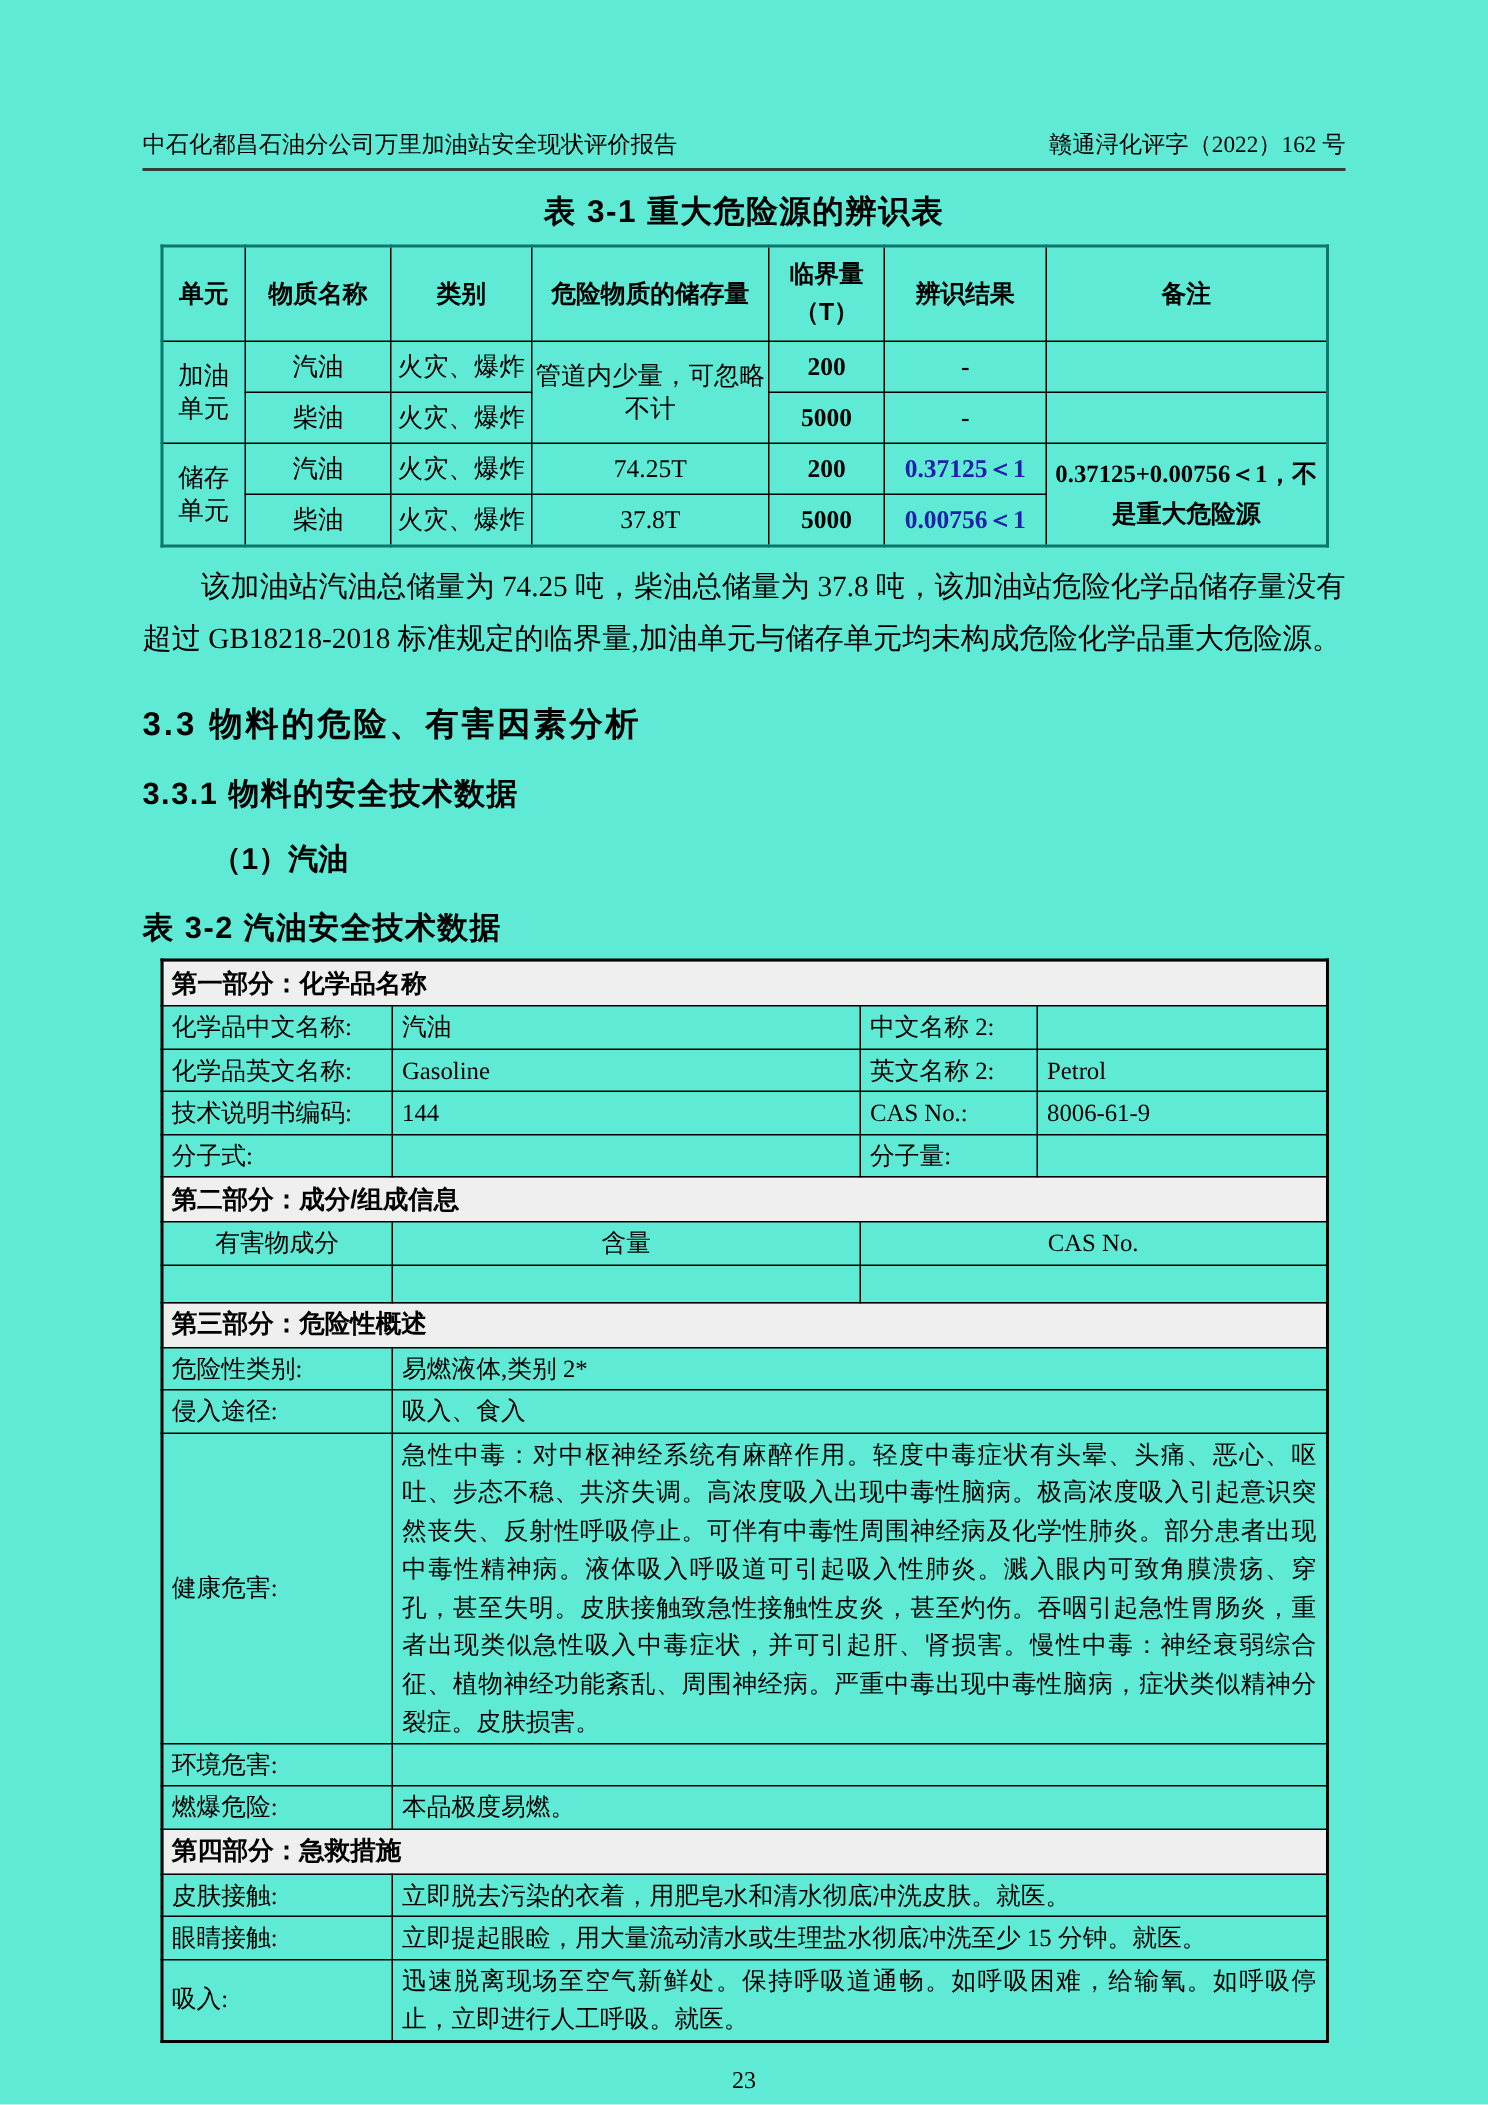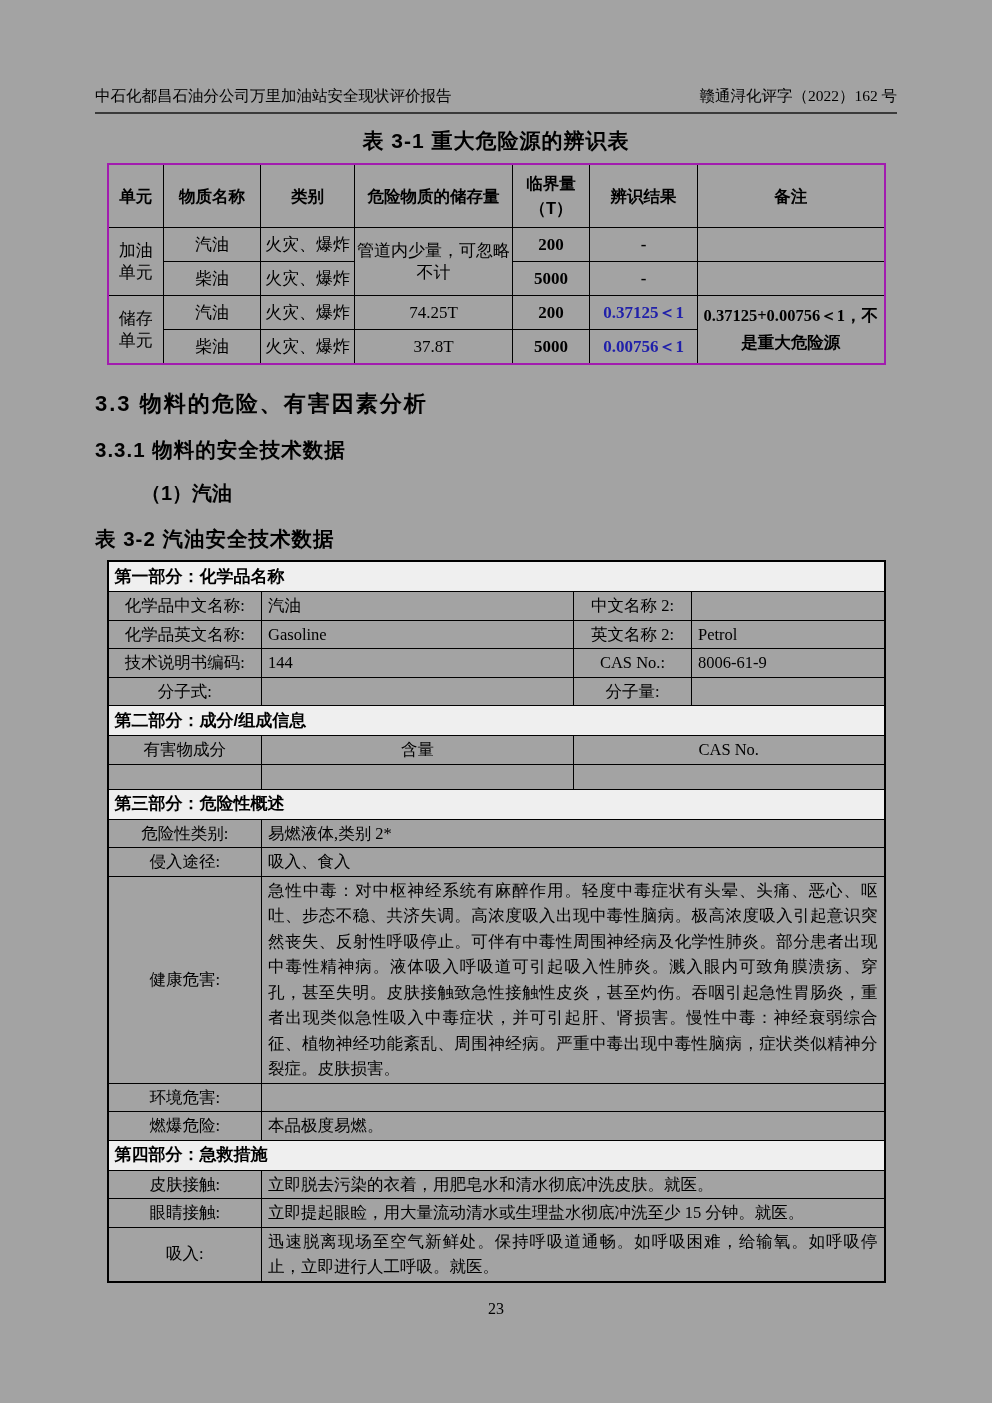--- a/index.html
+++ b/index.html
@@ -1,35 +1,35 @@
 <!DOCTYPE html>
 <html><head>
 <meta charset="utf-8">
 <style>
   html,body{margin:0;padding:0;background:#fff;}
   .page{
     width:992px;height:1403px;box-sizing:border-box;
     padding:86px 95px 0 95px;
     font-family:"Liberation Serif","DejaVu Serif",serif;
-    color:#000;background:#a3a3a3;position:relative;
+    color:#000;background:#5eead4;position:relative;
   }
   
   .doc-header{
     display:flex;justify-content:space-between;align-items:flex-end;
     font-size:15.5px;padding-bottom:5px;border-bottom:2.5px solid #3a3a3a;
   }
   .doc-header .right{font-weight:bold;font-weight:normal;}
   
   .tbl-title{
     text-align:center;font-weight:bold;font-size:21px;
     font-family:"Liberation Sans","DejaVu Sans",sans-serif;
     margin:13px 0 8px 0;letter-spacing:1px;
   }
   table{border-collapse:collapse;table-layout:fixed;}
-  .t1{width:777px;margin:0 auto;border:2px solid #a21caf;font-size:17px;}
+  .t1{width:777px;margin:0 auto;border:2px solid #0f766e;font-size:17px;}
   .t1 th,.t1 td{border:1px solid #000;text-align:center;vertical-align:middle;padding:2px 2px;overflow:hidden;}
   .t1 th{
     font-family:"Liberation Sans","DejaVu Sans",sans-serif;
     font-weight:bold;height:58px;font-size:16.5px;line-height:1.5;
   }
   .t1 td{height:29px;line-height:1.25;}
   .t1 .bold{font-weight:bold;}
   .t1 .blue{font-weight:bold;}
   .t1 .note-merge{font-weight:bold;font-size:16.5px;line-height:1.6;}
   
@@ -54,21 +54,21 @@
     text-align:left;font-weight:bold;font-size:20.5px;margin:18px 0 7px 0;
     font-family:"Liberation Sans","DejaVu Sans",sans-serif;letter-spacing:1px;
   }
   
   .t2{width:777px;margin:0 auto;border:2px solid #000;font-size:16.5px;}
   .t2 td{border:1px solid #000;vertical-align:middle;padding:1px 6px;height:25px;line-height:25.5px;overflow:hidden;}
   .t2 .sec{
     font-weight:bold;background:#efefef;
     font-family:"Liberation Sans","DejaVu Sans",sans-serif;font-size:17px;height:27px;
   }
-  .t2 .lab{text-align:center;margin-left:47px;}
+  .t2 .lab{text-align:left;margin-left:47px;}
   .t2 .val{text-align:left;}
   .t2 .ctr{text-align:center;}
   .t2 .tall{height:auto;text-align:justify;}
   .t2 .emptyrow td{height:22px;}
   
   .page-num{text-align:center;font-size:16px;margin-top:17px;}
 </style>
 </head>
 <body>
 
@@ -129,20 +129,21 @@
     <tr>
       <td>柴油</td>
       <td>火灾、爆炸</td>
       <td>37.8T</td>
       <td class="bold">5000</td>
       <td class="blue result-blue" style="color: rgb(32, 32, 170);">0.00756＜1</td>
     </tr>
   </tbody>
     </table>
 
+  <p class="para">该加油站汽油总储量为 74.25 吨，柴油总储量为 37.8 吨，该加油站危险化学品储存量没有超过 GB18218-2018 标准规定的临界量,加油单元与储存单元均未构成危险化学品重大危险源。</p>
 
   <div class="h33">3.3 物料的危险、有害因素分析</div>
   <div class="h331">3.3.1 物料的安全技术数据</div>
   <div class="item1">（1）汽油</div>
 
   <div class="t2-title">表 3-2 汽油安全技术数据</div>
 
   <table class="t2">
     <colgroup>
       <col style="width:154px">

